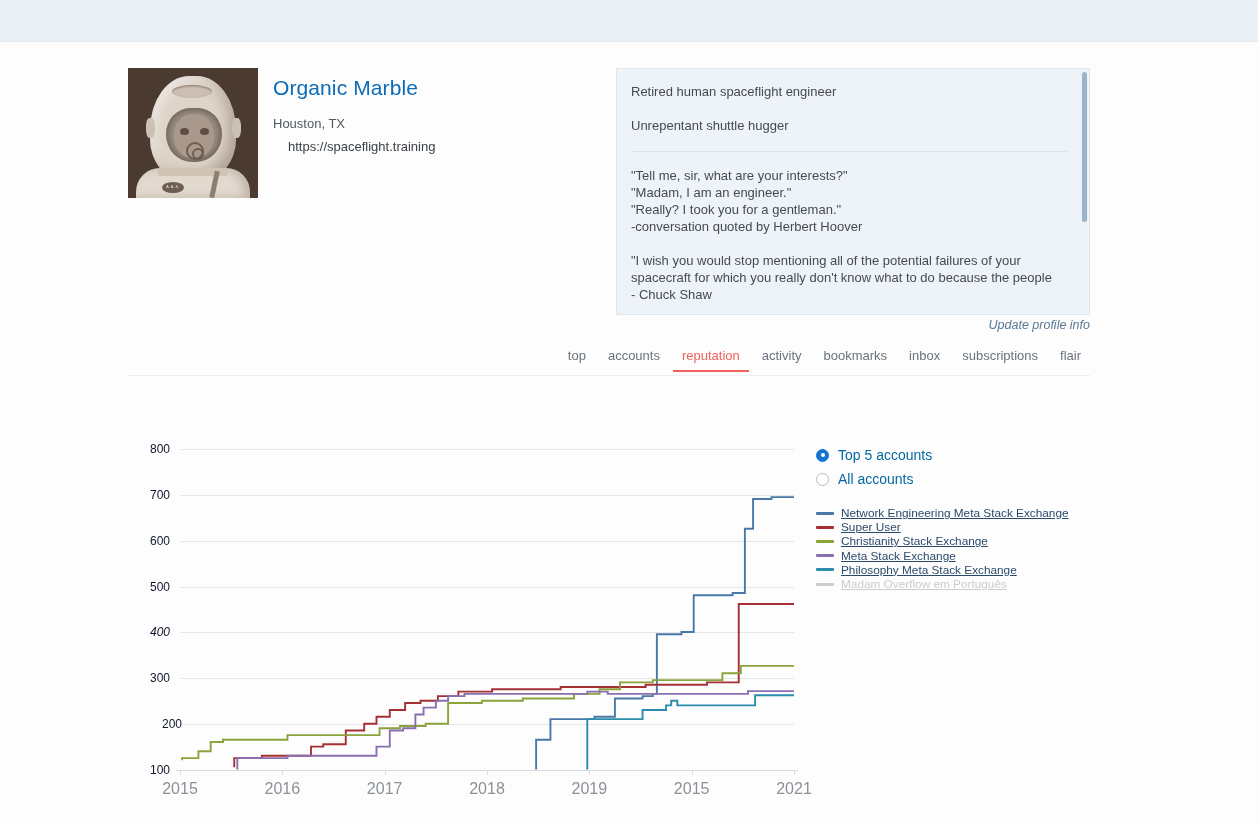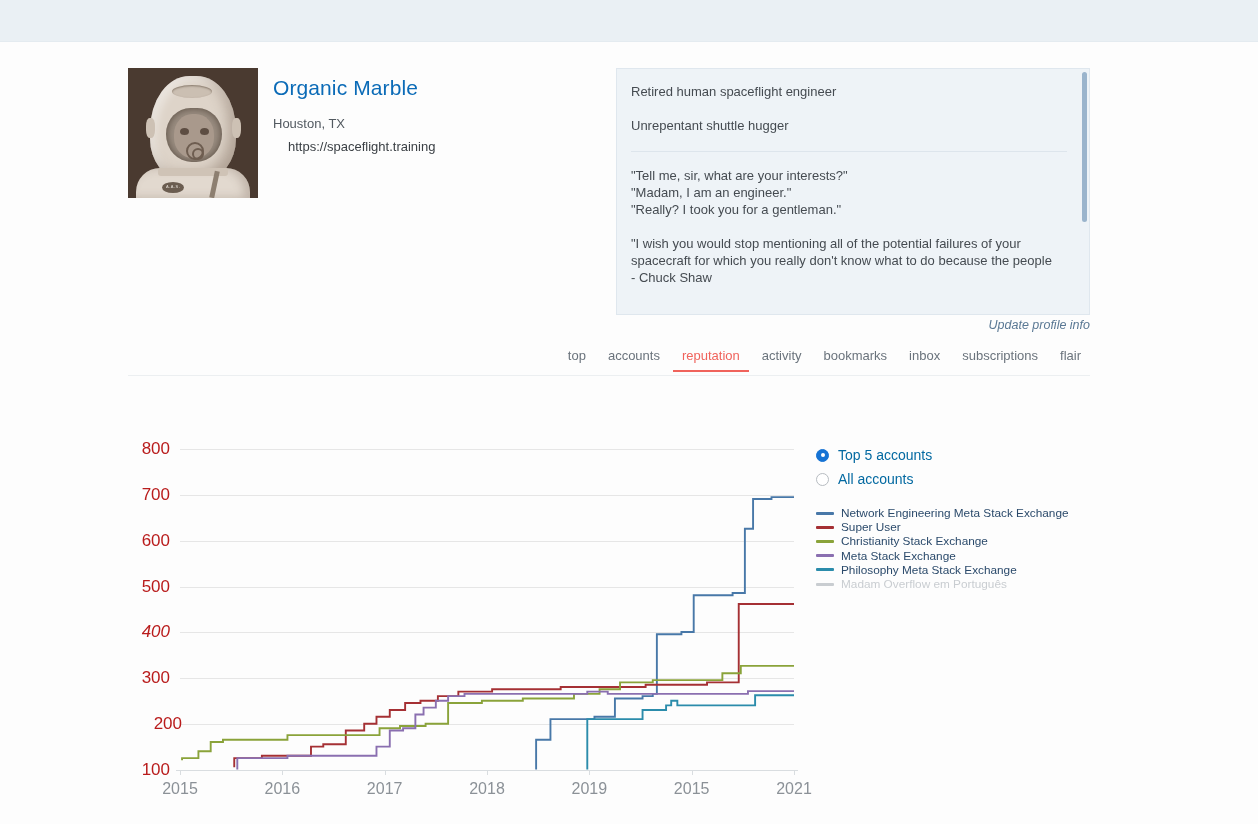--- a/index.html
+++ b/index.html
@@ -122,21 +122,21 @@
     display:inline-block; padding:4px 9px 7px 9px; margin-left:4px;
     font-size:13px; color:#6a737c; cursor:pointer;
   }
   .tab.active { color:#f0635c; border-bottom:2px solid #f0635c; }
 
   
   #chart-area { position:absolute; left:128px; top:350px; width:962px; height:420px; }
   #plot { position:absolute; left:0; top:0; width:700px; height:420px; }
   .ylab {
     position:absolute; width:42px; text-align:right;
-    font-size:17px; color:#b91c1c; line-height:12px;
+    font-size:12px; color:#0f172a; line-height:12px;
   }
   .gridline { position:absolute; left:52px; width:614px; height:1px; background:#e6e6e6; }
   .xaxis { position:absolute; left:48px; top:378px; width:622px; height:1px; background:#d9dde0; }
   .xtick { position:absolute; top:378px; width:1px; height:5px; background:#d9dde0; }
   .xlab {
     position:absolute; top:388px; width:46px; text-align:center;
     font-size:16px; color:#8b9197;
   }
   #lines { position:absolute; left:0; top:0; width:700px; height:420px; }
 
@@ -150,21 +150,21 @@
   }
   .radio.on { border-color:#1673d4; background:#1673d4; }
   .radio.on:after {
     content:""; position:absolute; left:3.5px; top:3.5px;
     width:4px; height:4px; border-radius:50%; background:#fff;
   }
   .radio-label { font-size:14px; color:#0369a1; }
   #legend { margin-top:16px; }
   .leg-row { display:flex; align-items:center; height:14.2px; cursor:pointer; }
   .swatch { width:18px; height:3px; margin-right:7px; flex:0 0 auto; border-radius:1px; }
-  .leg-label { font-size:11.8px; color:#2b4a6b; white-space:nowrap; }
+  .leg-label { font-size:11.8px; color:#2b4a6b; white-space:nowrap;text-decoration:underline; }
   .leg-row.off .leg-label { color:#c9cdd1; }
 </style>
 </head>
 <body>
 
 <div id="topbar"></div>
 
 <div id="page">
 
   <div id="profile">
@@ -194,20 +194,21 @@
 
     <div id="bio">
       <div id="bio-inner">
         <p>Retired human spaceflight engineer</p>
         <p>Unrepentant shuttle hugger</p>
         <div class="rule"></div>
         <div class="qblock">
           <p class="qline">"Tell me, sir, what are your interests?"</p>
           <p class="qline">"Madam, I am an engineer."</p>
           <p class="qline">"Really? I took you for a gentleman."</p>
+          <p class="qline">-conversation quoted by Herbert Hoover</p>
         </div>
         <div class="qblock">
           <p class="qline">"I wish you would stop mentioning all of the potential failures of your</p>
           <p class="qline">spacecraft for which you really don't know what to do because the people</p>
           <p class="qline">- Chuck Shaw</p>
         </div>
 
       </div>
       <div id="bio-scroll"></div>
     </div>

